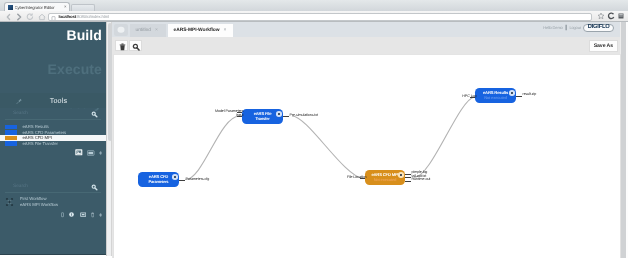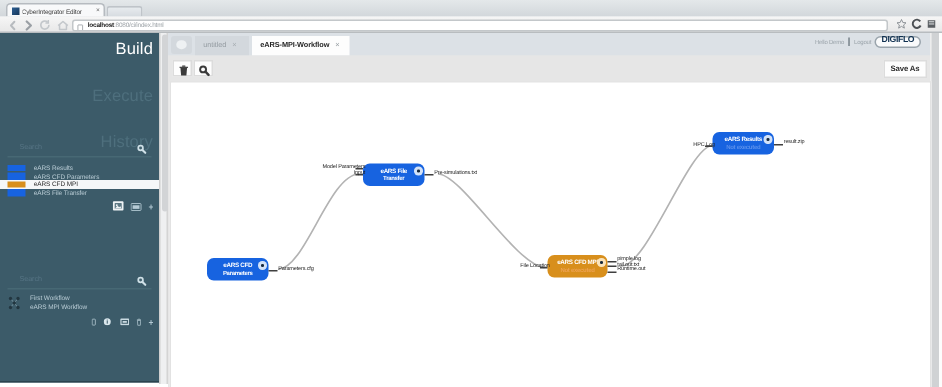--- a/index.html
+++ b/index.html
@@ -29,21 +29,21 @@
           padding:0 2px;gap:2.5px;overflow:hidden}
   .urltext{font-size:4.3px;white-space:nowrap;letter-spacing:-.15px}
   .urltext .h{color:#1b1b1b;font-weight:bold}
   .urltext .p{color:#9aa0a5}
   .chromeicons{position:absolute;right:3px;top:1.2px;display:flex;gap:2px;align-items:center}
   .cico{width:8px;height:8px;line-height:0;display:block}
 
   
   .sidebar{position:absolute;left:0;top:22px;width:106px;height:233px;background:#3c5b69;border-bottom:1px solid #2b434e}
   .sb-nav{position:absolute;left:0;top:0;width:106px;padding:6px 4px 0 0;text-align:right}
-  .sb-nav .item{font-size:11px;font-weight:normal;line-height:1;margin-bottom:20px;letter-spacing:.1px}
+  .sb-nav .item{font-size:14px;font-weight:bold;line-height:1;margin-bottom:20px;letter-spacing:.1px}
   .sb-nav .item.on{color:#ffffff}
   .sb-nav .item.off{color:#4e6f7d}
   .panel{position:absolute;left:0;width:106px}
   .panel-hd{position:relative;height:15px;background:#3a5965;
             display:flex;align-items:center;justify-content:center;padding-left:11px}
   .panel-hd .ttl{font-size:7.2px;color:#e7eef1;letter-spacing:.15px}
   .pin{position:absolute;left:15.5px;top:4.6px;width:6.5px;height:6.5px;line-height:0;display:block;opacity:.75}
   .searchrow{position:relative;height:12px;margin:0 5px;border-bottom:.6px solid #476874;
              display:flex;align-items:center}
   .searchrow .ph{font-size:4.8px;color:#577585;padding-left:8px;letter-spacing:-.05px;position:absolute;top:3.2px}
@@ -179,20 +179,29 @@
   </div>
 
   <div class="sidebar">
     <div class="sb-nav">
       <div class="item on">Build</div>
       <div class="item off">Execute</div>
       <div class="item off">History</div>
     </div>
 
     <div class="panel" style="top:71px">
+      <div class="panel-hd">
+        <span class="pin">
+          <svg width="6.5" height="6.5" viewBox="0 0 16 16">
+              <path d="M10.2 1.8 L14.2 5.8 L11.4 6.6 L8.6 10.2 L5.8 7.4 L9.4 4.6 Z" fill="#88a5b1"></path>
+              <path d="M5.6 10.4 L2 14" stroke="#88a5b1" stroke-width="1.6" stroke-linecap="round"></path>
+            </svg>
+        </span>
+        <span class="ttl">Tools</span>
+      </div>
       <div class="searchrow">
         <span class="ph">Search</span>
         <span class="mag">
           <svg width="6.6" height="6.6" viewBox="0 0 16 16">
               <circle cx="6.6" cy="6.6" r="5.2" fill="#cfe0e7"></circle>
               <circle cx="6.6" cy="6.6" r="2.4" fill="#42606d"></circle>
               <path d="M9.6 9.6 L14.2 14.2" stroke="#cfe0e7" stroke-width="3.4" stroke-linecap="round"></path>
             </svg>
         </span>
       </div>

